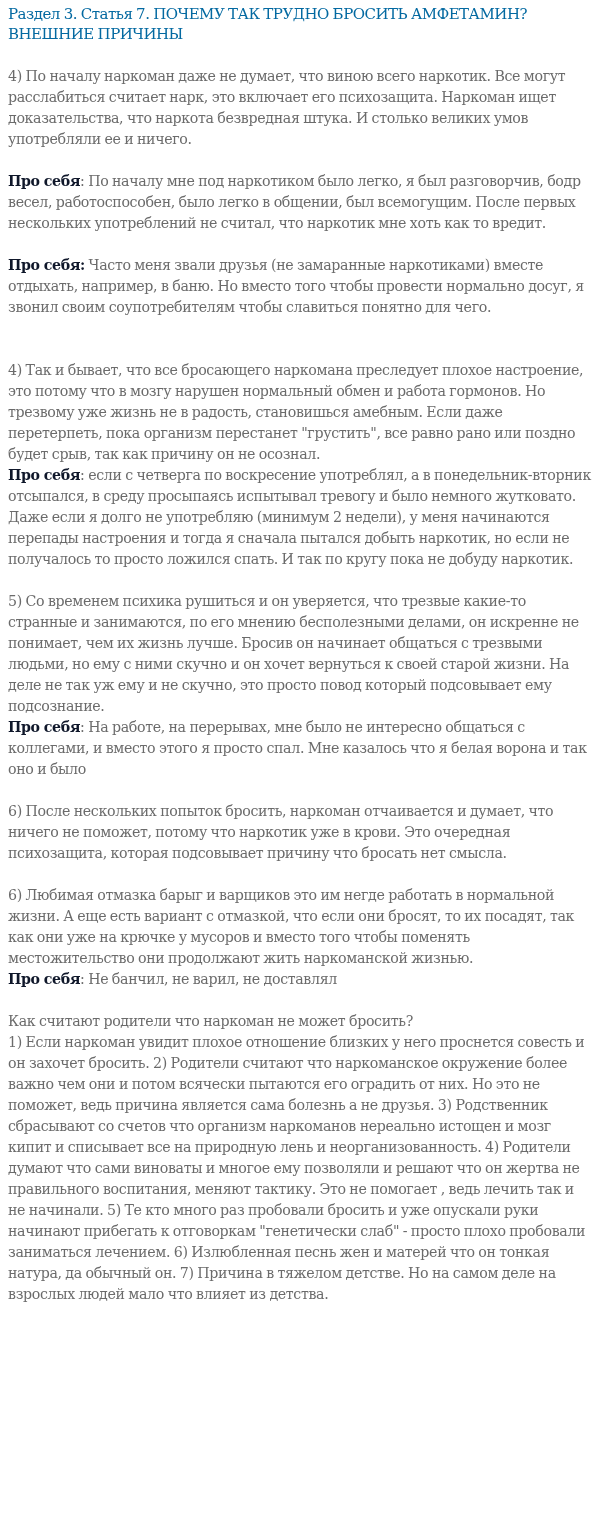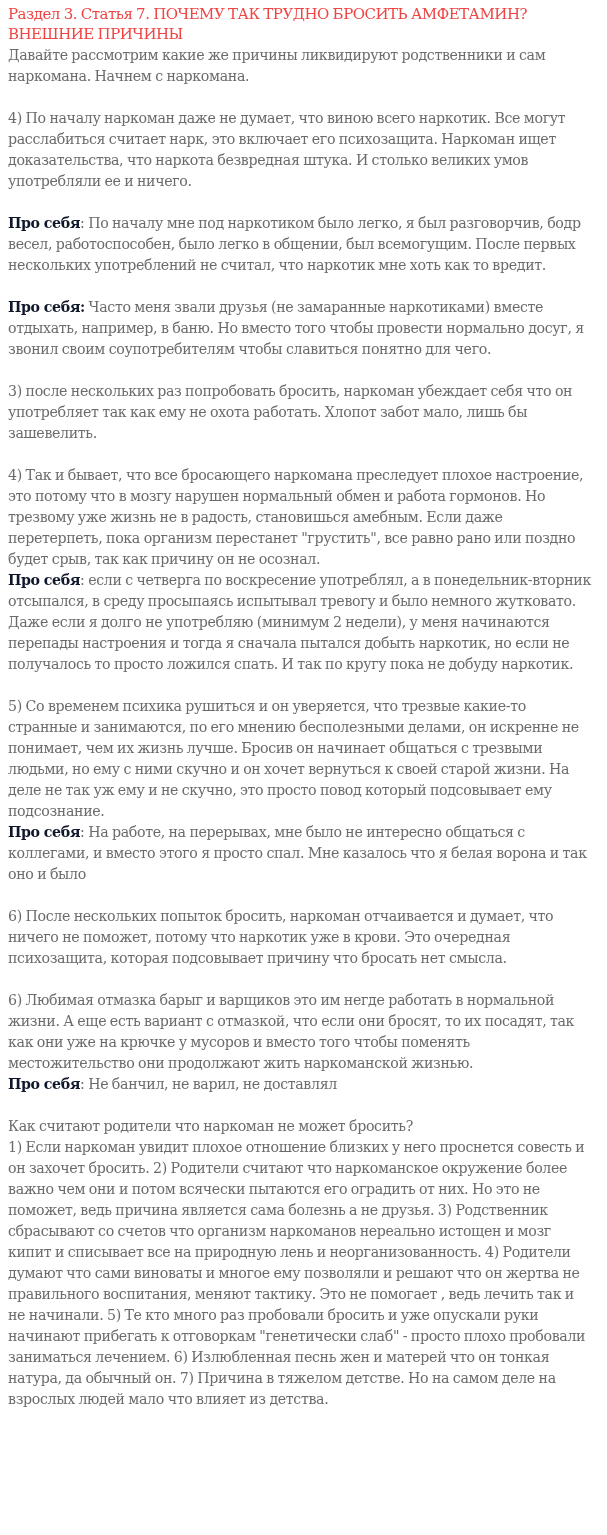--- a/index.html
+++ b/index.html
@@ -7,48 +7,46 @@
   .page {
     padding: 4px 14px 0 8px;
     font-family: "DejaVu Serif", "Liberation Serif", serif;
     font-size: 14.2px;
     line-height: 21px;
     color: #6b6b6b;
     letter-spacing: -0.35px;
     word-spacing: -0.5px;
   }
   .title {
-    color: #ef4444;
+    color: #0369a1;
     font-size: 15px;
     line-height: 20px;
     margin: 0 0 1px 0;
     font-weight: normal;
     letter-spacing: -0.5px;
   }
   .para { margin: 0; }
   .gap { height: 21px; }
   .lbl { font-weight: bold; color: #0f172a; }
 </style>
 </head>
 <body>
 
 <div class="page">
   <h1 class="title">Раздел 3. Статья 7. ПОЧЕМУ ТАК ТРУДНО БРОСИТЬ АМФЕТАМИН? ВНЕШНИЕ ПРИЧИНЫ</h1>
-  <p class="para">Давайте рассмотрим какие же причины ликвидируют родственники и сам наркомана. Начнем с наркомана.</p>
   <div class="gap"></div>
 
   <p class="para">4) По началу наркоман даже не думает, что виною всего наркотик. Все могут расслабиться считает нарк, это включает его психозащита. Наркоман ищет доказательства, что наркота безвредная штука. И столько великих умов употребляли ее и ничего.</p>
   <div class="gap"></div>
   <p class="para"><b class="lbl">Про себя</b><span>: </span><span>По началу мне под наркотиком было легко, я был разговорчив, бодр весел, работоспособен, было легко в общении, был всемогущим. После первых нескольких употреблений не считал, что наркотик мне хоть как то вредит.</span></p>
   <div class="gap"></div>
 
   <p class="para"><b class="lbl">Про себя:</b><span> </span><span>Часто меня звали друзья (не замаранные наркотиками) вместе отдыхать, например, в баню. Но вместо того чтобы провести нормально досуг, я звонил своим соупотребителям чтобы славиться понятно для чего.</span></p>
   <div class="gap"></div>
 
-  <p class="para">3) после нескольких раз попробовать бросить, наркоман убеждает себя что он употребляет так как ему не охота работать. Хлопот забот мало, лишь бы зашевелить.</p>
   <div class="gap"></div>
 
   <p class="para">4) Так и бывает, что все бросающего наркомана преследует плохое настроение, это потому что в мозгу нарушен нормальный обмен и работа гормонов. Но трезвому уже жизнь не в радость, становишься амебным. Если даже перетерпеть, пока организм перестанет "грустить", все равно рано или поздно будет срыв, так как причину он не осознал.</p>
   <p class="para"><b class="lbl">Про себя</b><span>: </span><span>если с четверга по воскресение употреблял, а в понедельник-вторник отсыпался, в среду просыпаясь испытывал тревогу и было немного жутковато. Даже если я долго не употребляю (минимум 2 недели), у меня начинаются перепады настроения и тогда я сначала пытался добыть наркотик, но если не получалось то просто ложился спать. И так по кругу пока не добуду наркотик.</span></p>
   <div class="gap"></div>
 
   <p class="para">5) Со временем психика рушиться и он уверяется, что трезвые какие-то странные и занимаются, по его мнению бесполезными делами, он искренне не понимает, чем их жизнь лучше. Бросив он начинает общаться с трезвыми людьми, но ему с ними скучно и он хочет вернуться к своей старой жизни. На деле не так уж ему и не скучно, это просто повод который подсовывает ему подсознание.</p>
   <p class="para"><b class="lbl">Про себя</b><span>: </span><span>На работе, на перерывах, мне было не интересно общаться с коллегами, и вместо этого я просто спал. Мне казалось что я белая ворона и так оно и было</span></p>
   <div class="gap"></div>
 

